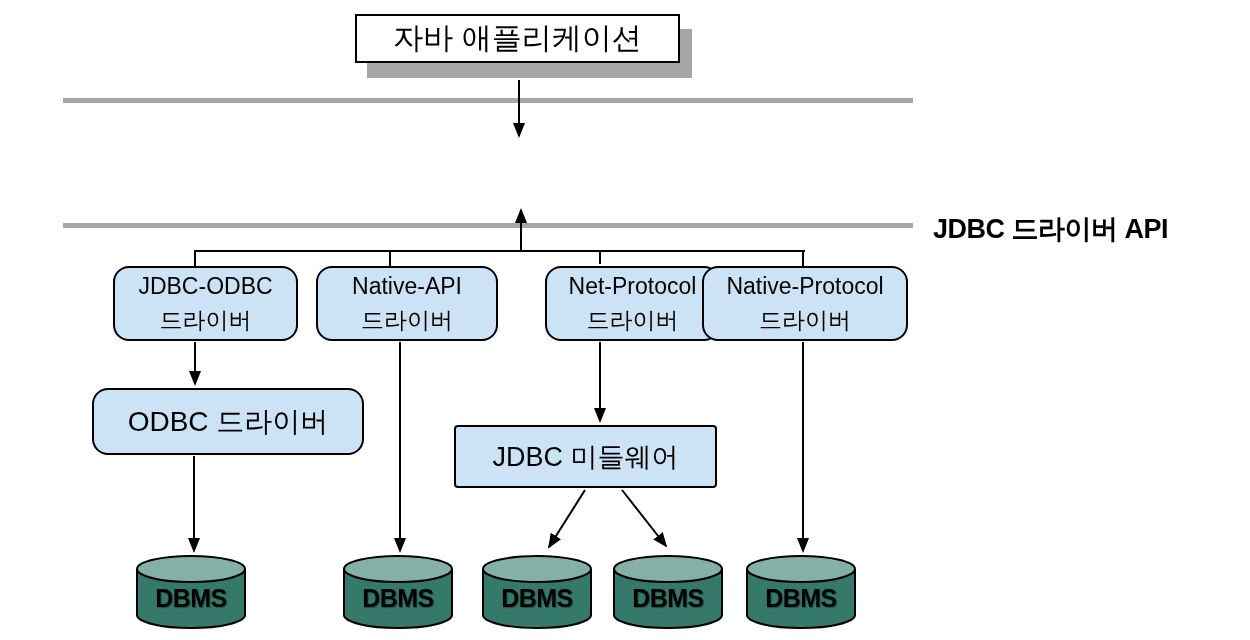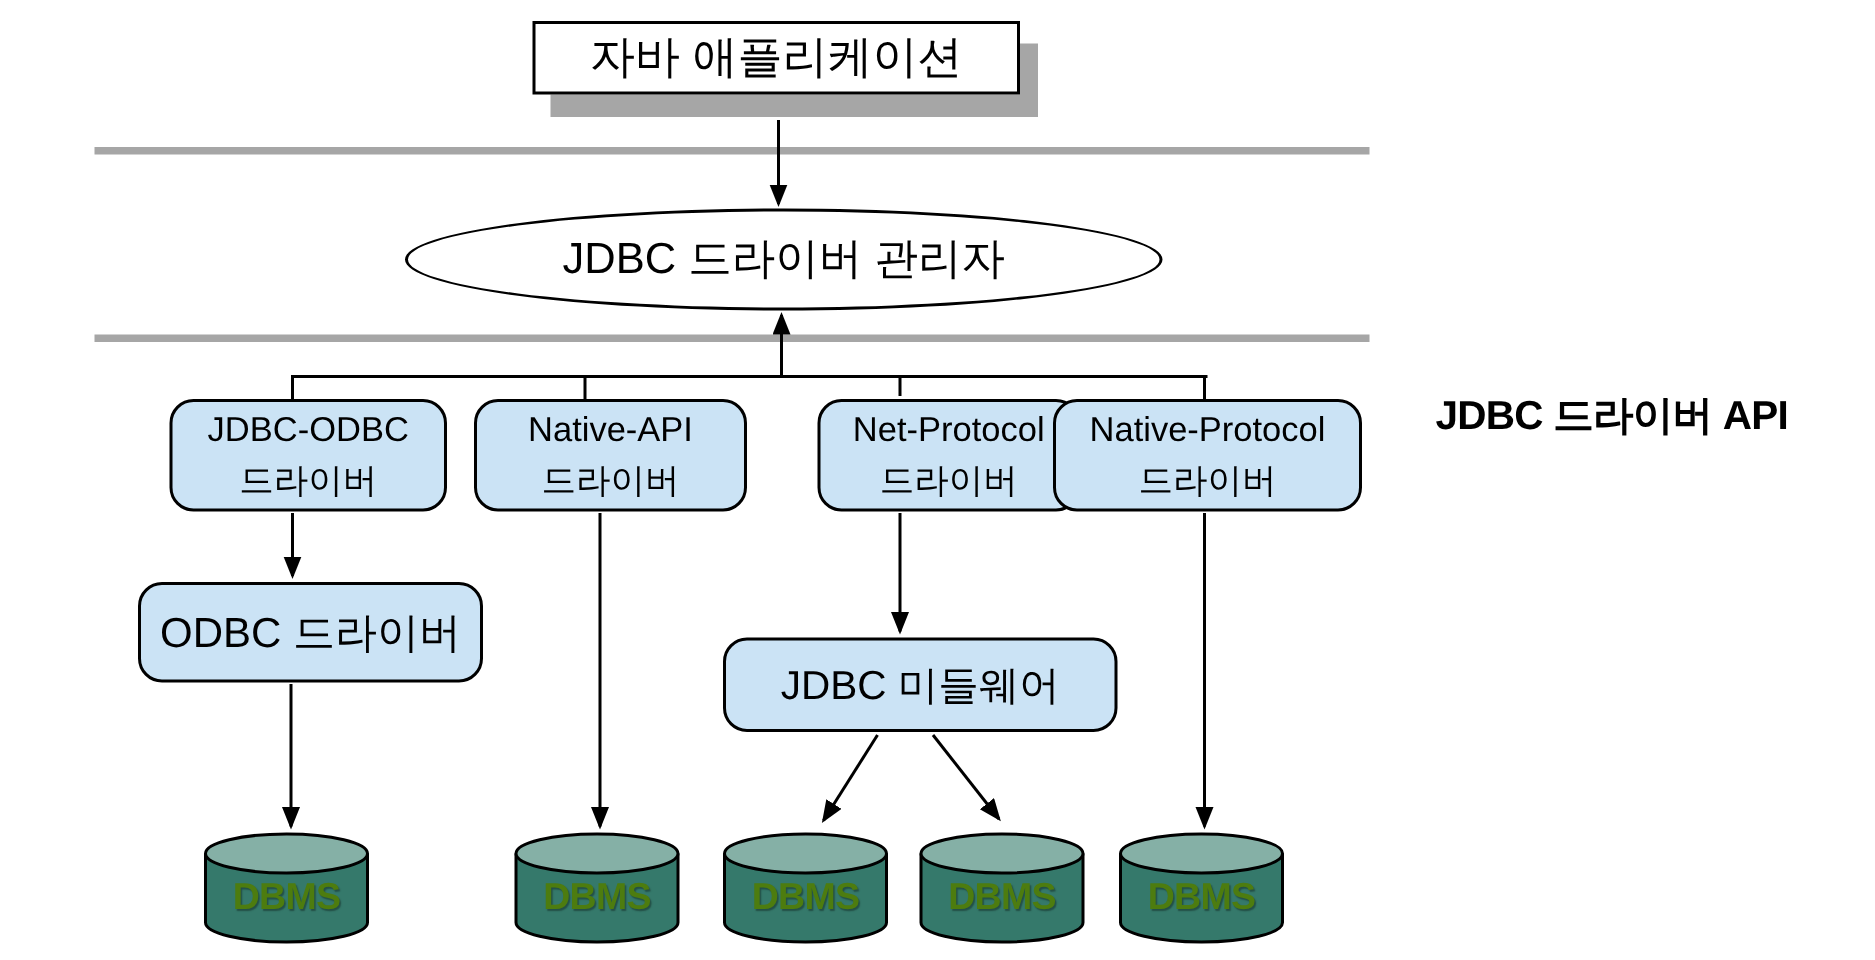--- a/index.html
+++ b/index.html
@@ -14,47 +14,44 @@
   .top-box{left:355px;top:14px;width:325px;height:49px;border:2px solid #000;
            box-shadow:12px 15px 0 #a6a6a6;font-size:30px;z-index:3;}
   .ellipse{left:270px;top:139px;width:505px;height:68px;border:2px solid #000;
            border-radius:50%;font-size:29px;z-index:3;}
   .drv{top:266px;height:75px;border:2px solid #000;border-radius:16px;
        background:#cbe3f5;font-size:23px;line-height:1.45;z-index:3;}
   .drv.b1{left:113px;width:185px;}
   .drv.b2{left:316px;width:182px;}
   .drv.b3{left:513px;width:175px;margin-left:32px;}
   .drv.b4{left:702px;width:206px;}
-  .odbc{left:92px;top:388px;width:230px;height:67px;border:2px solid #000;
+  .odbc{left:92px;top:388px;width:272px;height:67px;border:2px solid #000;
         border-radius:16px;background:#cbe3f5;font-size:28px;z-index:3;}
-  .mid{left:482px;top:425px;width:263px;height:63px;border:2px solid #000;
-       border-radius:16px;background:#cbe3f5;font-size:27px;z-index:3;}
+  .mid{left:454px;top:425px;width:263px;height:63px;border:2px solid #000;
+       border-radius:4px;background:#cbe3f5;font-size:27px;z-index:3;}
   .cyl{position:absolute;width:112px;height:76px;z-index:3;}
   .cyl svg{position:absolute;left:0;top:0;}
   .cyl .dbms-label{position:absolute;left:0;top:30px;width:100%;text-align:center;
-       color:#4d7c0f;font-weight:bold;font-size:25px;letter-spacing:-0.5px;
+       color:#000000;font-weight:bold;font-size:25px;letter-spacing:-0.5px;
        text-shadow:1px 1px 1px rgba(0,0,0,0.35);}
   #edges{position:absolute;left:0;top:0;z-index:4;pointer-events:none;}
 </style>
 </head>
 <body>
 
 <div id="canvas">
 
   <div class="layer-line" style="left:63px;top:98px;width:850px;"></div>
   <div class="layer-line" style="left:63px;top:223px;width:850px;"></div>
-  <div class="layer-label" style="left:957px;top:211px;margin-top:48px;">JDBC 드라이버 API</div>
+  <div class="layer-label" style="left:933px;top:211px;">JDBC 드라이버 API</div>
 
   <div class="node top-box">
     <span>자바 애플리케이션</span>
   </div>
 
-  <div class="node ellipse">
-    <span>JDBC 드라이버 관리자</span>
-  </div>
 
   <div class="node drv b1">
     <span><span>JDBC-ODBC</span><br>
     <span>드라이버</span></span>
   </div>
   <div class="node drv b2">
     <span><span>Native-API</span><br>
     <span>드라이버</span></span>
   </div>
   <div class="node drv b3">

